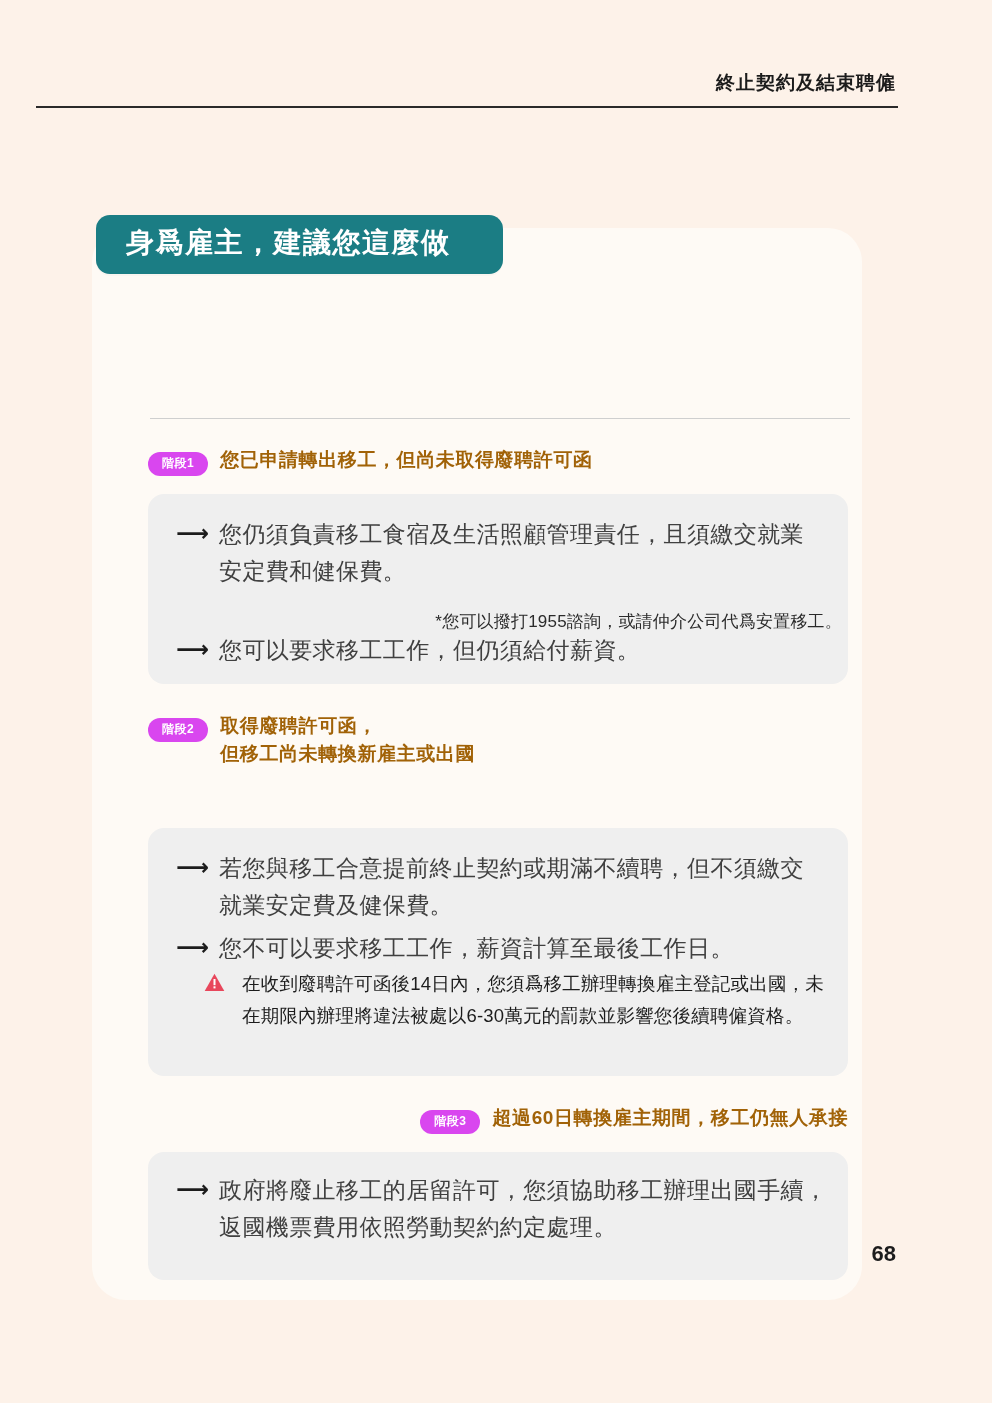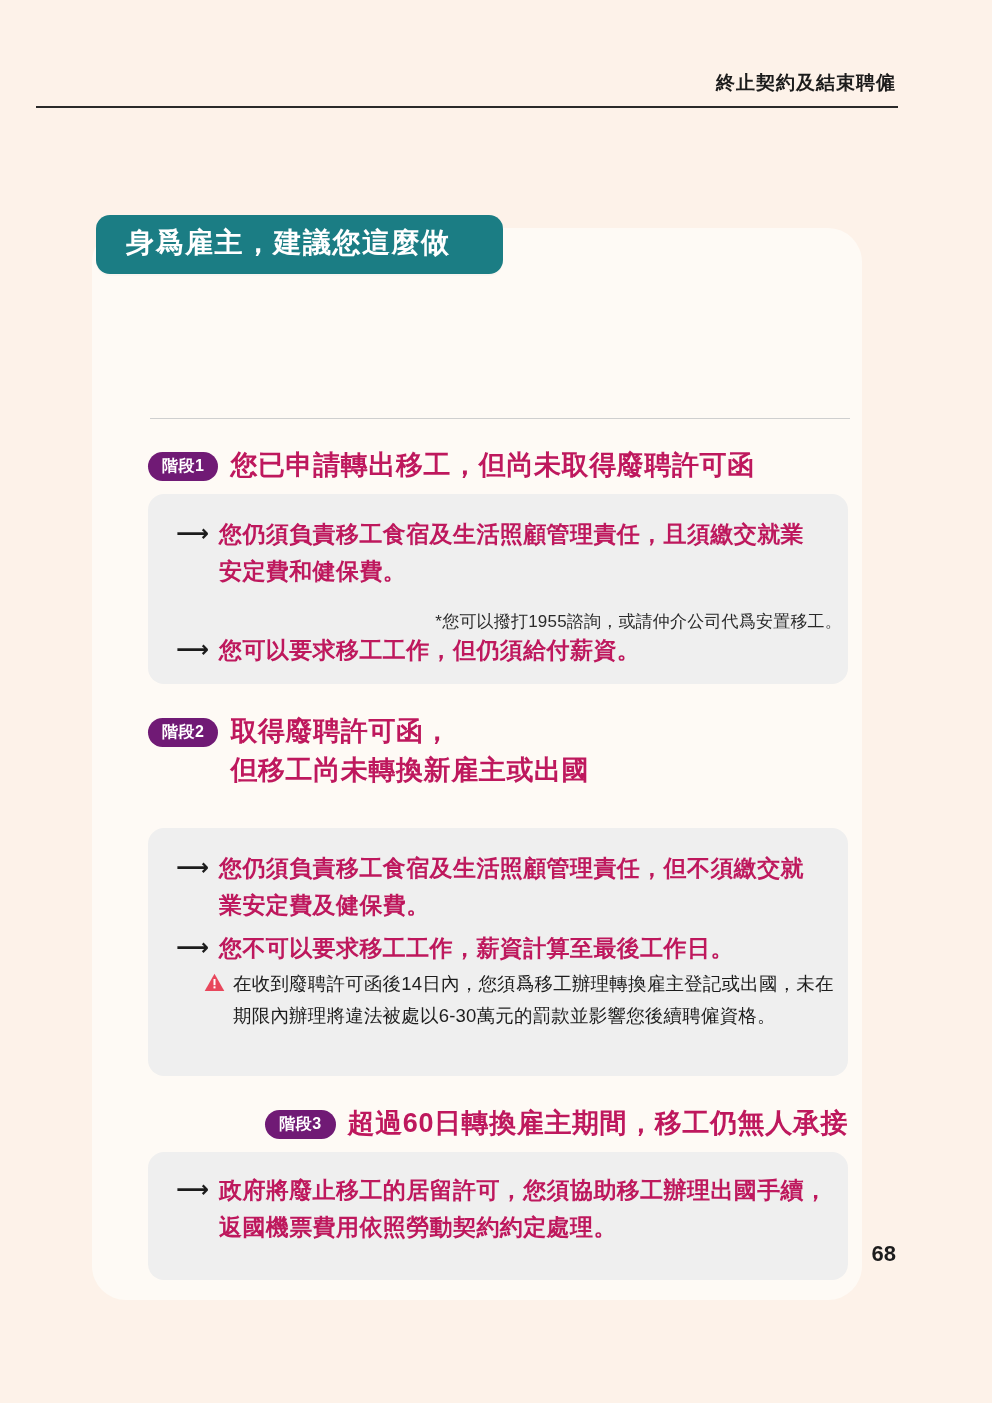--- a/index.html
+++ b/index.html
@@ -99,35 +99,35 @@
 
   
   .stage-head {
     position: absolute;
     display: flex;
     align-items: flex-start;
     gap: 12px;
   }
   .stage-badge {
     flex: none;
-    background: #701a75;
+    background: #d946ef;
     color: #ffffff;
     border-radius: 999px;
-    font-size: 16px;
+    font-size: 12px;
     font-weight: bold;
     padding: 5px 14px 6px 14px;
     line-height: 1.1;
     letter-spacing: 0.5px;
     white-space: nowrap;
     margin-top: 6px;
   }
   .stage-title {
-    font-size: 27px;
-    font-weight: bold;
-    color: #be185d;
+    font-size: 19px;
+    font-weight: bold;
+    color: #a16207;
     letter-spacing: 0.6px;
     line-height: 1.45;
   }
 
   
   .block {
     position: absolute;
     background: #efefef;
     border-radius: 16px;
   }
@@ -139,37 +139,37 @@
   }
   .arrow {
     flex: none;
     font-size: 23px;
     line-height: 1.5;
     color: #1c1c1c;
     font-weight: bold;
   }
   .bullet-text {
     font-size: 23px;
-    font-weight: bold;
+    font-weight: normal;
     line-height: 1.62;
     letter-spacing: 0.4px;
-    color: #be185d;
+    color: #404040;
   }
   .note {
     position: absolute;
     font-size: 17px;
     line-height: 1.6;
     color: #2a2a2a;
     letter-spacing: 0.2px;
     text-align: right;
   }
   .warn {
     position: absolute;
     display: flex;
-    gap: 8px;
+    gap: 17px;
     align-items: flex-start;
   }
   .warn-icon {
     flex: none;
     width: 21px;
     height: 19px;
     margin-top: 5px;
     position: relative;
   }
   .warn-icon svg { display: block; }
@@ -231,21 +231,21 @@
     <span class="stage-title">
       <span>取得廢聘許可函，</span><br>
       <span>但移工尚未轉換新雇主或出國</span>
     </span>
   </div>
 
   <div class="block" style="left:148px; top:828px; width:700px; height:248px;"></div>
 
   <div class="bullet" style="left:176px; top:850px; width:650px;">
     <span class="arrow">⟶</span>
-    <span class="bullet-text">您仍須負責移工食宿及生活照顧管理責任，但不須繳交就業安定費及健保費。</span>
+    <span class="bullet-text">若您與移工合意提前終止契約或期滿不續聘，但不須繳交就業安定費及健保費。</span>
   </div>
 
   <div class="bullet" style="left:176px; top:930px; width:660px;">
     <span class="arrow">⟶</span>
     <span class="bullet-text">您不可以要求移工工作，薪資計算至最後工作日。</span>
   </div>
 
   <div class="warn" style="left:204px; top:968px; width:630px;">
     <span class="warn-icon">
       <svg width="21" height="19" viewBox="0 0 21 19" xmlns="http://www.w3.org/2000/svg">

